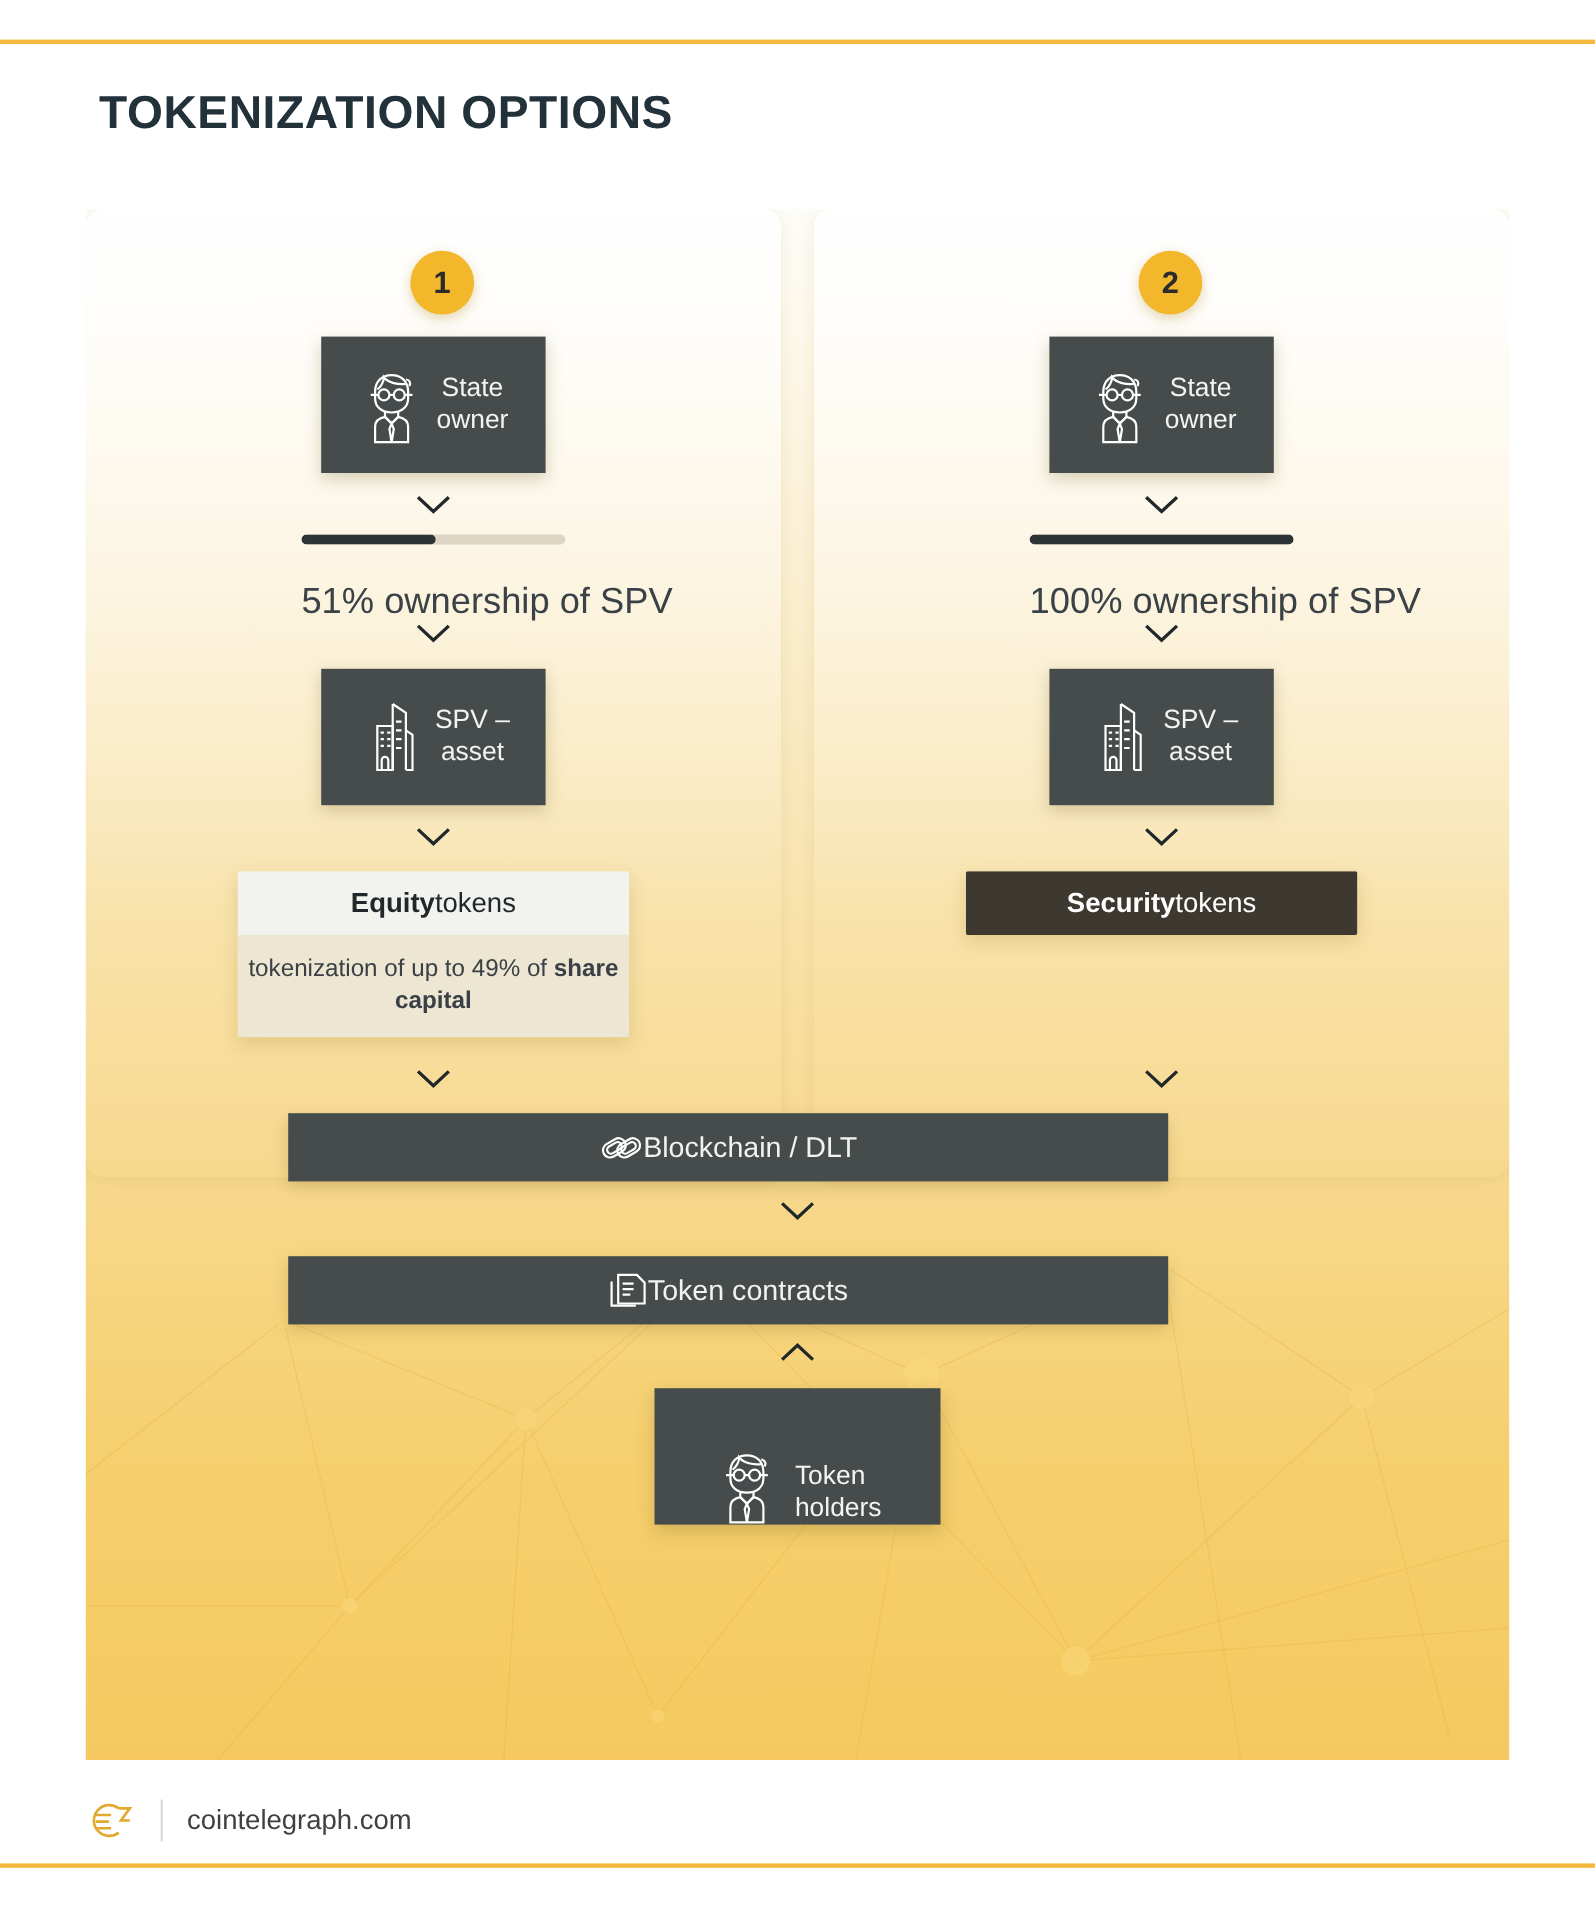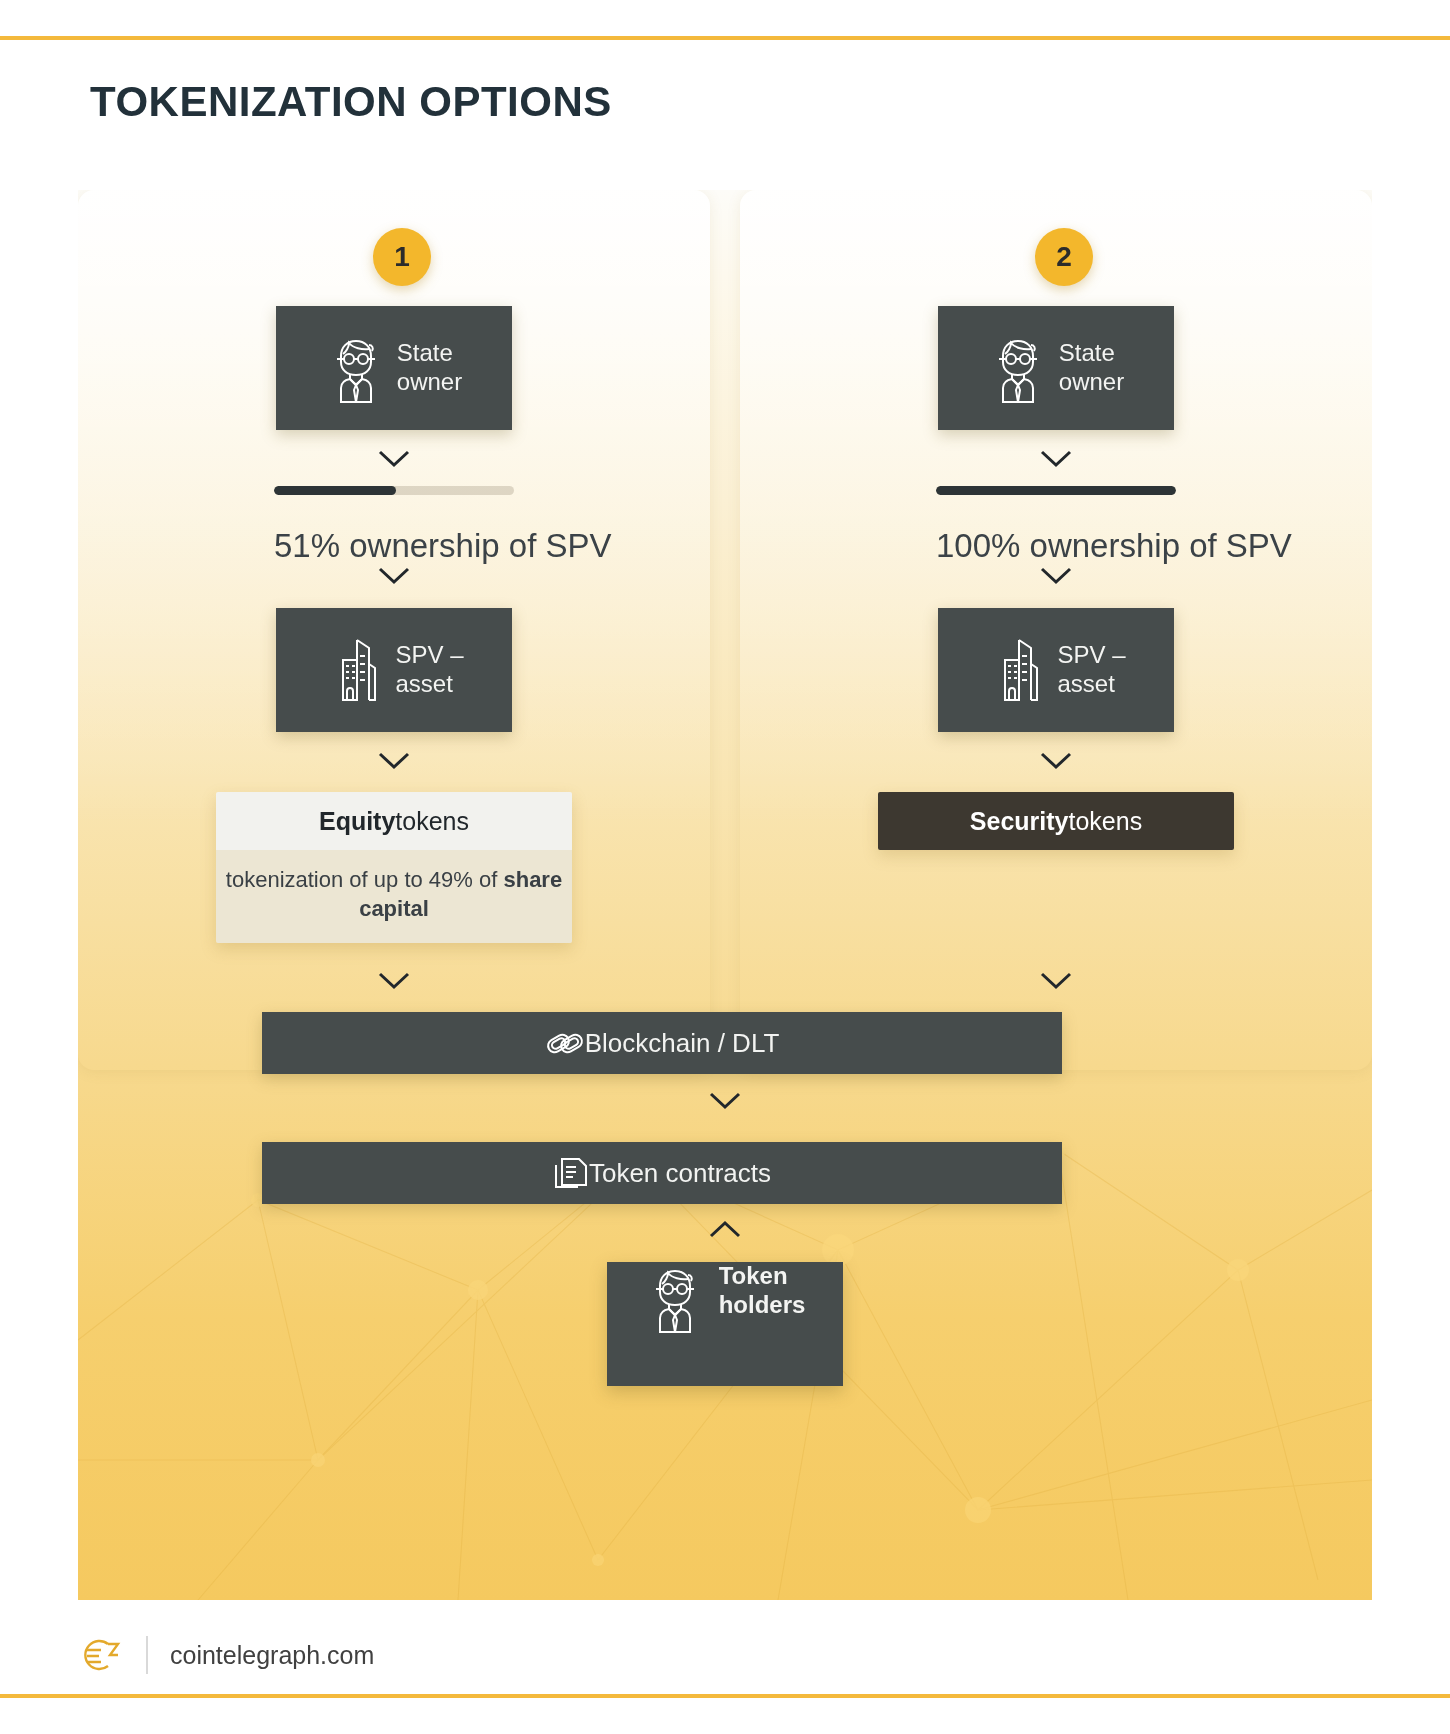--- a/index.html
+++ b/index.html
@@ -59,25 +59,26 @@
     box-shadow: 0 4px 12px rgba(180,140,40,.35);
   }
 
   .col { position: absolute; top: 0; width: 632px; }
   .col.left { left: 0; }
   .col.right { left: 662px; }
 
   
   .darkbox {
     position: absolute; left: 50%; transform: translateX(-50%);
-    width: 236px; height: 124px;
+    width: 204px; height: 124px;
     background: #464c4c;
     display: flex; align-items: center; justify-content: center; gap: 11px;
     box-shadow: 0 5px 14px rgba(120,100,40,.28);
     color: #ffffff;
+    text-align: center;
   }
   .darkbox .label { font-size: 24px; line-height: 1.2; color: #f3f4f2; }
   .darkbox svg { flex: none; }
 
   .chev {
     position: absolute; left: 50%; transform: translateX(-50%);
     width: 34px; height: 20px;
   }
   .chev svg { display:block; }
 
@@ -116,24 +117,23 @@
   .wide {
     position: absolute; left: 184px; width: 800px; height: 62px;
     background: #464c4c; color: #f2f3f1;
     display: flex; align-items: center; justify-content: center; 
     font-size: 26px;
     box-shadow: 0 5px 14px rgba(120,100,40,.26);
   }
 
   .holders {
     position: absolute; left: 50%; transform: translateX(-50%);
-    width: 236px; height: 124px; background: #464c4c;
-    display: flex; align-items: flex-start; justify-content: center; gap: 14px;
+    width: 260px; height: 124px; background: #464c4c;
+    display: flex; align-items: flex-end; justify-content: center; gap: 14px;
     box-shadow: 0 6px 16px rgba(120,100,40,.3);
-    font-weight: bold;
   }
   .holders .label { font-size: 24px; line-height: 1.2; color: #f3f4f2; }
 
   
   .footer {
     position: absolute; left: 78px; top: 1632px;
     display: flex; align-items: center; gap: 22px;
   }
   .footer .divider { width: 2px; height: 38px; background: #d9d9d9; }
   .footer .brand { font-size: 25px; color: #404040; }

